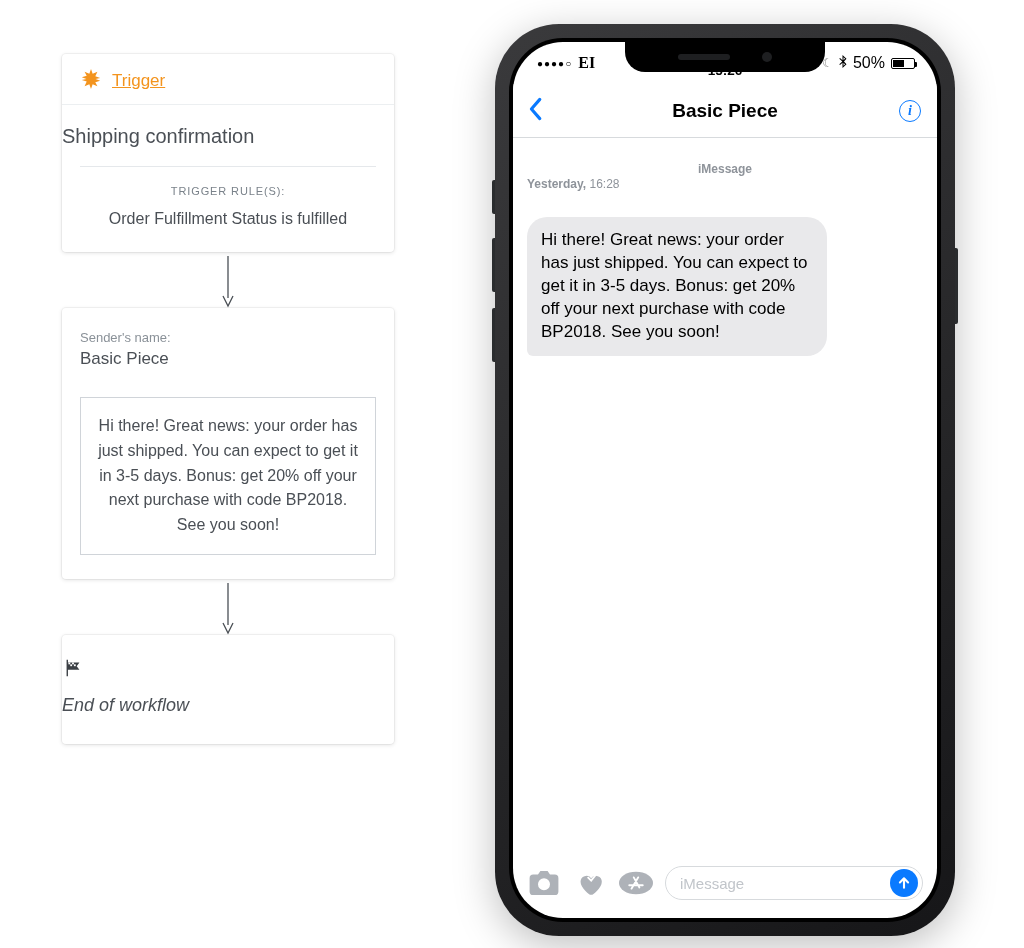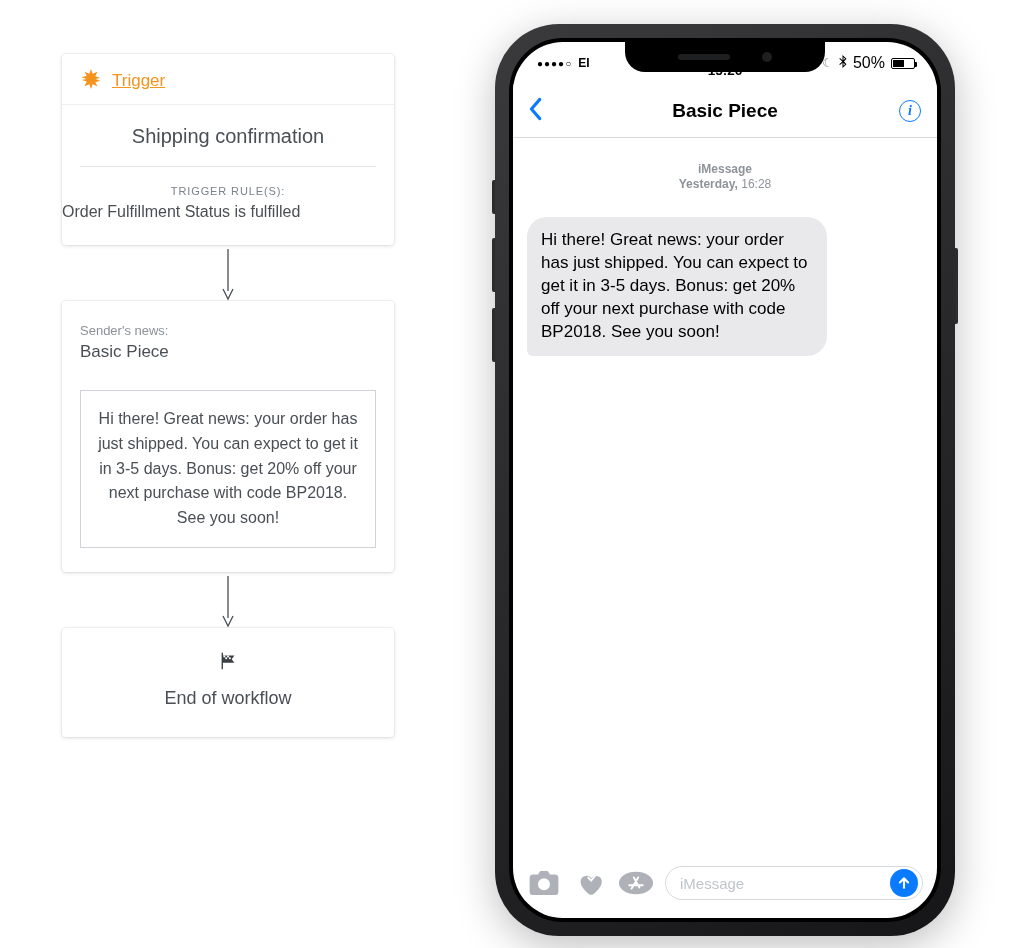--- a/index.html
+++ b/index.html
@@ -32,40 +32,41 @@
     display: flex; align-items: center; gap: 10px;
     padding: 14px 18px 10px;
     border-bottom: 1px solid #eceff1;
   }
   .trigger-title {
     color: #f3941e;
     font-size: 17px;
     text-decoration: underline;
   }
   .trigger-main {
-    text-align: center;
+    text-align: left;
     color: #4a4f55;
     font-size: 20px;
     padding: 20px 0 18px;
   }
   .trigger-divider {
     margin: 0 18px;
     border-top: 1px solid #e5e8eb;
   }
   .trigger-rules-label {
     text-align: center;
     font-size: 11px;
     letter-spacing: .08em;
     color: #7a828a;
     margin-top: 18px;
   }
   .trigger-rules-value {
+    text-align: center;
     font-size: 16px;
     color: #4a4f55;
-    margin-top: 6px;
+    margin-top: 13px;
   }
 
   
   .arrow-connector {
     width: 100%; height: 56px;
     display: flex; justify-content: center; align-items: flex-end;
   }
   .arrow-connector svg { display:block; }
 
   
@@ -96,21 +97,21 @@
     border: 1px solid #d0d4d9;
     padding: 16px 14px;
     font-size: 16px;
     line-height: 1.55;
     color: #4a4f55;
     text-align: center;
     font-weight: 500;
   }
 
   
-  .end-card { padding: 22px 0 28px; text-align: center; }
+  .end-card { padding: 22px 0 28px; text-align: left; font-style: italic; }
   .end-label { font-size: 18px; color: #4a4f55; margin-top: 12px; }
 
   
   .phone-outer {
     position: absolute;
     left: 495px;
     top:  24px;
     width: 460px;
     height: 912px;
     border-radius: 64px;
@@ -186,21 +187,21 @@
     color:#0a7aff; display:flex; align-items:center; justify-content:center;
     font-family: Georgia, serif; font-style:italic; font-size:14px; font-weight:600;
     cursor:pointer;
   }
 
   .msg-area {
     position:absolute; top:96px; left:0; right:0; bottom:60px;
     overflow:hidden; padding: 24px 14px 0;
   }
   .msg-meta { text-align:center; font-size:12px; color:#8e939a; font-weight:600; }
-  .msg-meta-sub { text-align:center; font-size:12px; color:#8e939a; margin-top:1px;}
+  .msg-meta-sub { text-align:left; font-size:12px; color:#8e939a; margin-top:1px;}
   .msg-meta-sub span.bold{ font-weight:600; }
 
   .bubble {
     margin-top: 26px;
     max-width: 300px;
     background:#e9e9eb;
     color:#000;
     font-size:17px;
     line-height:1.35;
     padding:12px 14px;
@@ -260,21 +261,21 @@
 
   <div class="arrow-connector">
     <svg width="14" height="54">
         <line x1="7" y1="2" x2="7" y2="44" stroke="#4a4f55" stroke-width="1.3"></line>
         <path d="M2 42 L7 52 L12 42" fill="none" stroke="#4a4f55" stroke-width="1.3"></path>
       </svg>
   </div>
 
   <div class="card sms-card">
     <div class="sms-body">
-      <div class="sender-label">Sender's news:</div>
+      <div class="sender-label">Sender's name:</div>
       <div class="sender-name">Basic Piece</div>
       <div class="sms-text-box">Hi there! Great news: your order has just shipped. You can expect to get it in 3-5 days. Bonus: get 20% off your next purchase with code BP2018. See you soon!</div>
     </div>
   </div>
 
   <div class="arrow-connector">
     <svg width="14" height="54">
         <line x1="7" y1="2" x2="7" y2="44" stroke="#4a4f55" stroke-width="1.3"></line>
         <path d="M2 42 L7 52 L12 42" fill="none" stroke="#4a4f55" stroke-width="1.3"></path>
       </svg>
@@ -305,21 +306,21 @@
     <div class="phone-screen">
 
       <div class="phone-notch">
         <span class="notch-speaker"></span>
           <span class="notch-cam"></span>
       </div>
 
       <div class="status-bar">
         <div class="status-left">
           <span class="signal-dots">●●●●○</span>
-          <span style="font-size:12px;">EI</span>
+          <span style="font-size:16px;font-family:Liberation Serif, serif;">EI</span>
         </div>
         <div style="position:absolute; left:0; right:0; text-align:center; margin-top:14px; pointer-events:none;">15:26</div>
         <div class="status-right">
           <span>☾</span>
           <span style="color:#000;">
             <svg width="8" height="13" viewBox="0 0 8 13">
                 <path d="M3.5 0v5.3L1 3 .3 3.7 3.3 6.5.3 9.3 1 10l2.5-2.3V13l4-3.7L5 6.5l2.5-2.8zM4.5 2.2l1.6 1.5L4.5 5zM4.5 8l1.6 1.3-1.6 1.5z" fill="#000"></path>
               </svg>
           </span>
           <span style="color:#000; font-size:16px;">50%</span>

